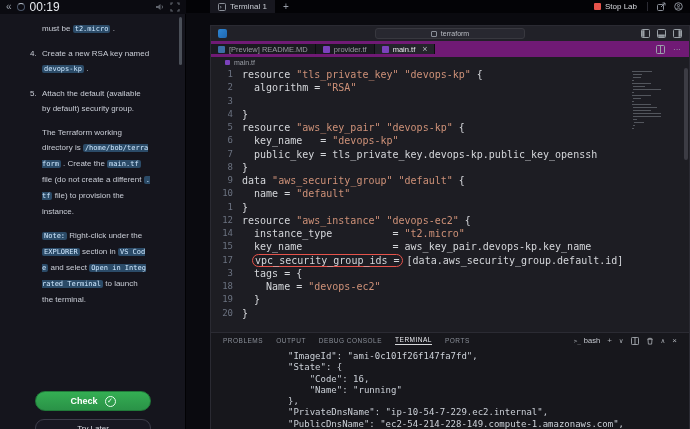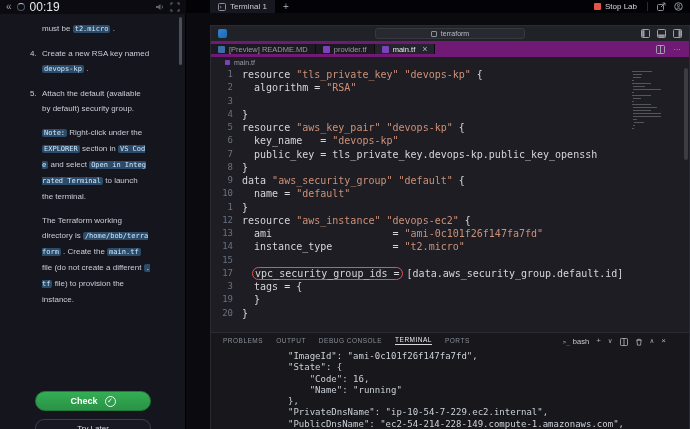--- a/index.html
+++ b/index.html
@@ -63,21 +63,21 @@
   .numlit{color:#b5cea8}
   .redbox{border:1.2px solid #e5534b;border-radius:7px;padding:0 2px;margin:0 -2px}
   .minimap{position:absolute;right:27px;top:3px;width:30px}
   .mm-line{height:1px;margin-bottom:2px;background:#8a8f98;opacity:.5}
   .ed-scroll{position:absolute;right:1px;top:0;width:4px;height:92px;background:#3c3c44;border-radius:2px}
 
   .panel{height:97px;background:#17171c;border-top:1px solid #2b2b33;display:flex;flex-direction:column;flex:none}
   .panel-tabs{height:15px;display:flex;align-items:center;padding-left:12px;gap:13px;flex:none}
   .ptab{font-size:6.5px;letter-spacing:.5px;color:#8a8f98;cursor:pointer;white-space:nowrap}
   .ptab.active{color:#e9eaee;border-bottom:1px solid #d8d9dc;padding-bottom:1px}
-  .panel-icons{margin-left:auto;display:flex;align-items:flex-end;gap:7px;padding-right:23px;color:#aeb2b8;font-size:8px}
+  .panel-icons{margin-left:auto;display:flex;align-items:center;gap:7px;padding-right:12px;color:#aeb2b8;font-size:8px}
   .shell-label{display:flex;align-items:center;gap:3px;color:#c8cbd2;font-size:7.5px;cursor:pointer}
   .prompt-glyph{font-family:"DejaVu Sans Mono",monospace;font-size:6px;color:#aeb2b8}
   .pi{cursor:pointer;line-height:10px}
   .terminal{flex:1;padding:3px 0 0 12px;font-family:"DejaVu Sans Mono",monospace;font-size:9px;line-height:11.3px;color:#ccd1d8;white-space:pre;overflow:hidden;cursor:text}
 
   svg{display:block}
 </style>
 </head>
 <body>
 
@@ -110,25 +110,25 @@
         <div class="ins-row">
           <span class="ins-num">4.</span>
           <span class="ins-body"><span>Create a new RSA key named </span><span class="chip">devops-kp</span><span> .</span></span>
         </div>
         <div class="ins-row">
           <span class="ins-num">5.</span>
           <span class="ins-body"><span>Attach the default (available by default) security group.</span></span>
         </div>
         <div class="ins-row">
           <span class="ins-num"></span>
+          <span class="ins-body"><span>The Terraform working directory is </span><span class="chip">/home/bob/terraform</span><span> . Create the </span><span class="chip">main.tf</span><span> file (do not create a different </span><span class="chip">.tf</span><span> file) to provision the instance.</span></span>
+        </div>
+        <div class="ins-row">
+          <span class="ins-num"></span>
           <span class="ins-body"><span class="chip">Note:</span><span> Right-click under the </span><span class="chip">EXPLORER</span><span> section in </span><span class="chip">VS Code</span><span> and select </span><span class="chip">Open in Integrated Terminal</span><span> to launch the terminal.</span></span>
-        </div>
-        <div class="ins-row">
-          <span class="ins-num"></span>
-          <span class="ins-body"><span>The Terraform working directory is </span><span class="chip">/home/bob/terraform</span><span> . Create the </span><span class="chip">main.tf</span><span> file (do not create a different </span><span class="chip">.tf</span><span> file) to provision the instance.</span></span>
         </div>
       </div>
     <div class="sb-scrollbar"></div>
 
     <div class="check-btn">
       <span>Check</span>
       <span class="check-circle">✓</span>
     </div>
     <div class="try-later">
       <span>Try Later</span>
@@ -238,25 +238,25 @@
             <div class="ed-line"><span class="ln">3</span></div>
             <div class="ed-line"><span class="ln">4</span><span class="lc">}</span></div>
             <div class="ed-line"><span class="ln">5</span><span class="lc">resource <span class="str">"aws_key_pair"</span> <span class="str">"devops-kp"</span> {</span></div>
             <div class="ed-line"><span class="ln">6</span><span class="lc">  key_name   = <span class="str">"devops-kp"</span></span></div>
             <div class="ed-line"><span class="ln">7</span><span class="lc">  public_key = tls_private_key.devops-kp.public_key_openssh</span></div>
             <div class="ed-line"><span class="ln">8</span><span class="lc">}</span></div>
             <div class="ed-line"><span class="ln">9</span><span class="lc">data <span class="str">"aws_security_group"</span> <span class="str">"default"</span> {</span></div>
             <div class="ed-line"><span class="ln">10</span><span class="lc">  name = <span class="str">"default"</span></span></div>
             <div class="ed-line"><span class="ln">1</span><span class="lc">}</span></div>
             <div class="ed-line"><span class="ln">12</span><span class="lc">resource <span class="str">"aws_instance"</span> <span class="str">"devops-ec2"</span> {</span></div>
-            <div class="ed-line"><span class="ln">13</span><span class="lc">  ami                    = <span class="str">"ami-0c101f26f147fa7fd"</span></span></div>
             <div class="ed-line"><span class="ln">14</span><span class="lc">  instance_type          = <span class="str">"t2.micro"</span></span></div>
-            <div class="ed-line"><span class="ln">15</span></div>
+            <div class="ed-line"><span class="ln">15</span><span class="lc">  key_name               = aws_key_pair.devops-kp.key_name</span></div>
             <div class="ed-line"><span class="ln">17</span><span class="lc">  <span class="redbox" style="border-color:#e5534b">vpc_security_group_ids =</span> [data.aws_security_group.default.id]</span></div>
             <div class="ed-line"><span class="ln">3</span><span class="lc">  tags = {</span></div>
+            <div class="ed-line"><span class="ln">18</span><span class="lc">    Name = <span class="str">"devops-ec2"</span></span></div>
             <div class="ed-line"><span class="ln">19</span><span class="lc">  }</span></div>
             <div class="ed-line"><span class="ln">20</span><span class="lc">}</span></div>
           </div>
         <div class="minimap">
             <div class="mm-line" style="width: 20px; margin-left: 0px;"></div>
             <div class="mm-line" style="width: 8.5px; margin-left: 1px;"></div>
             <div class="mm-line" style="width: 8px; margin-left: 1px;"></div>
             <div class="mm-line" style="width: 2px; margin-left: 0px;"></div>
             <div class="mm-line" style="width: 18.5px; margin-left: 0px;"></div>
             <div class="mm-line" style="width: 12px; margin-left: 1px;"></div>

